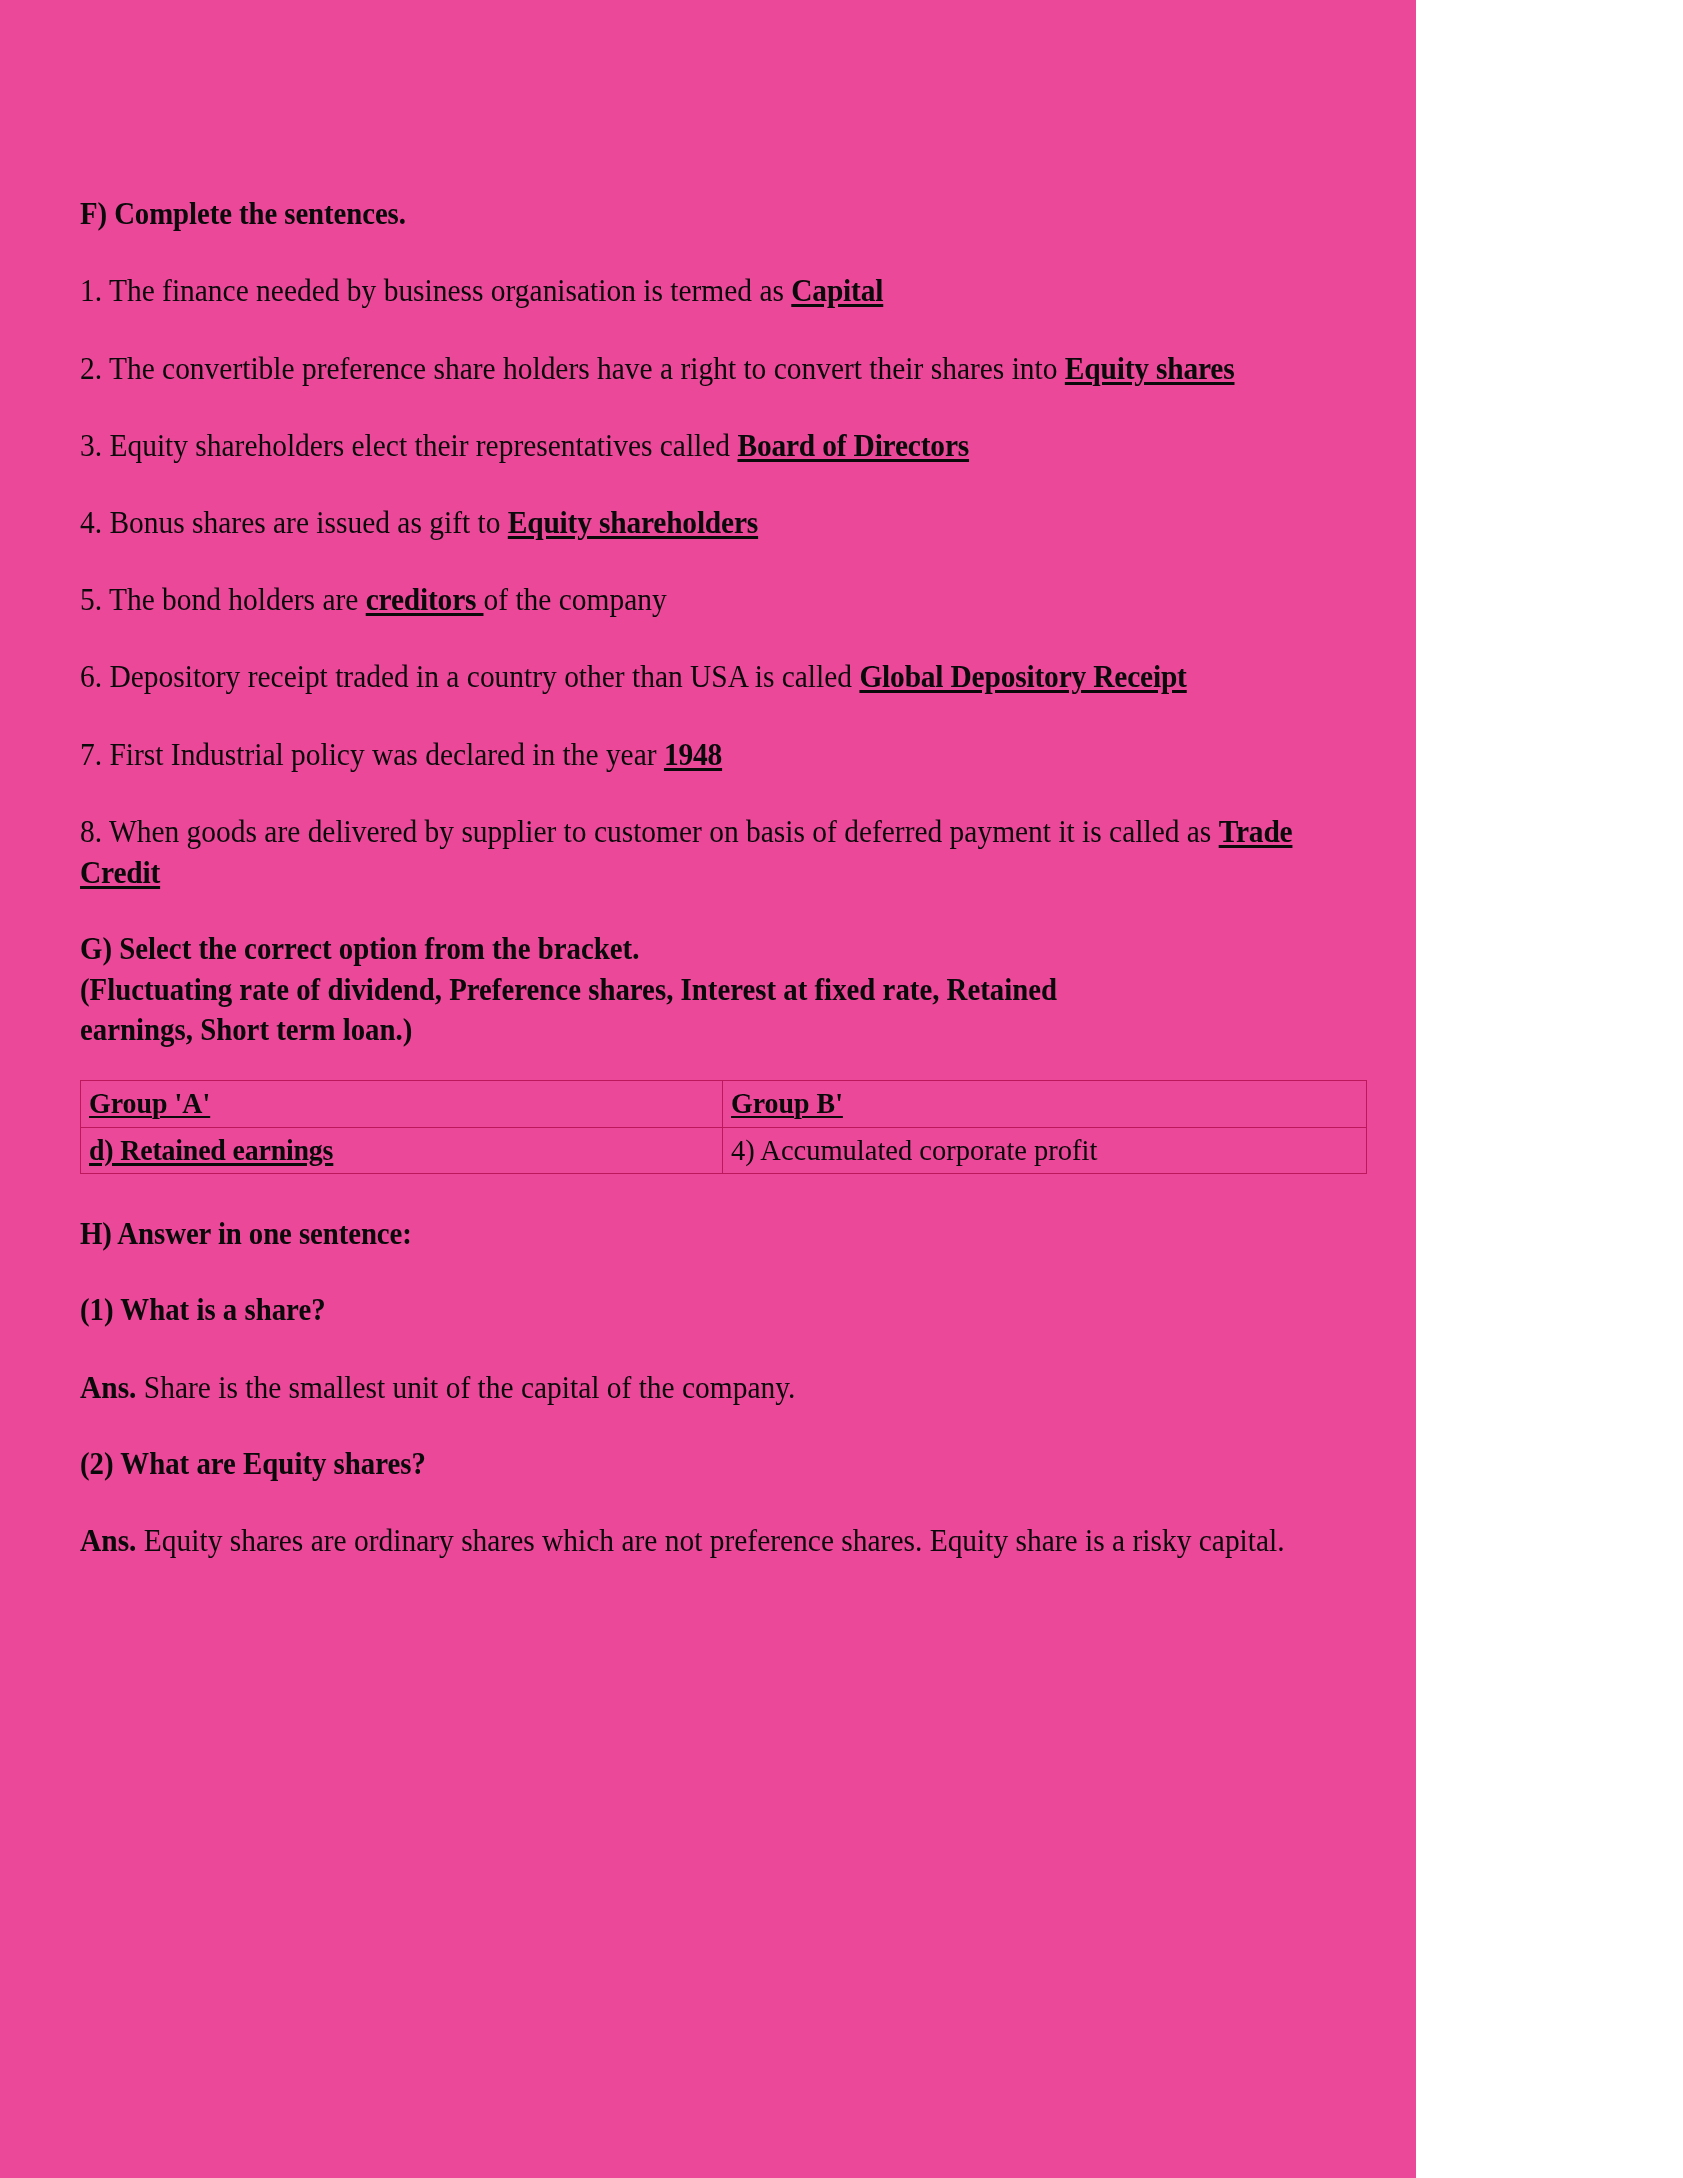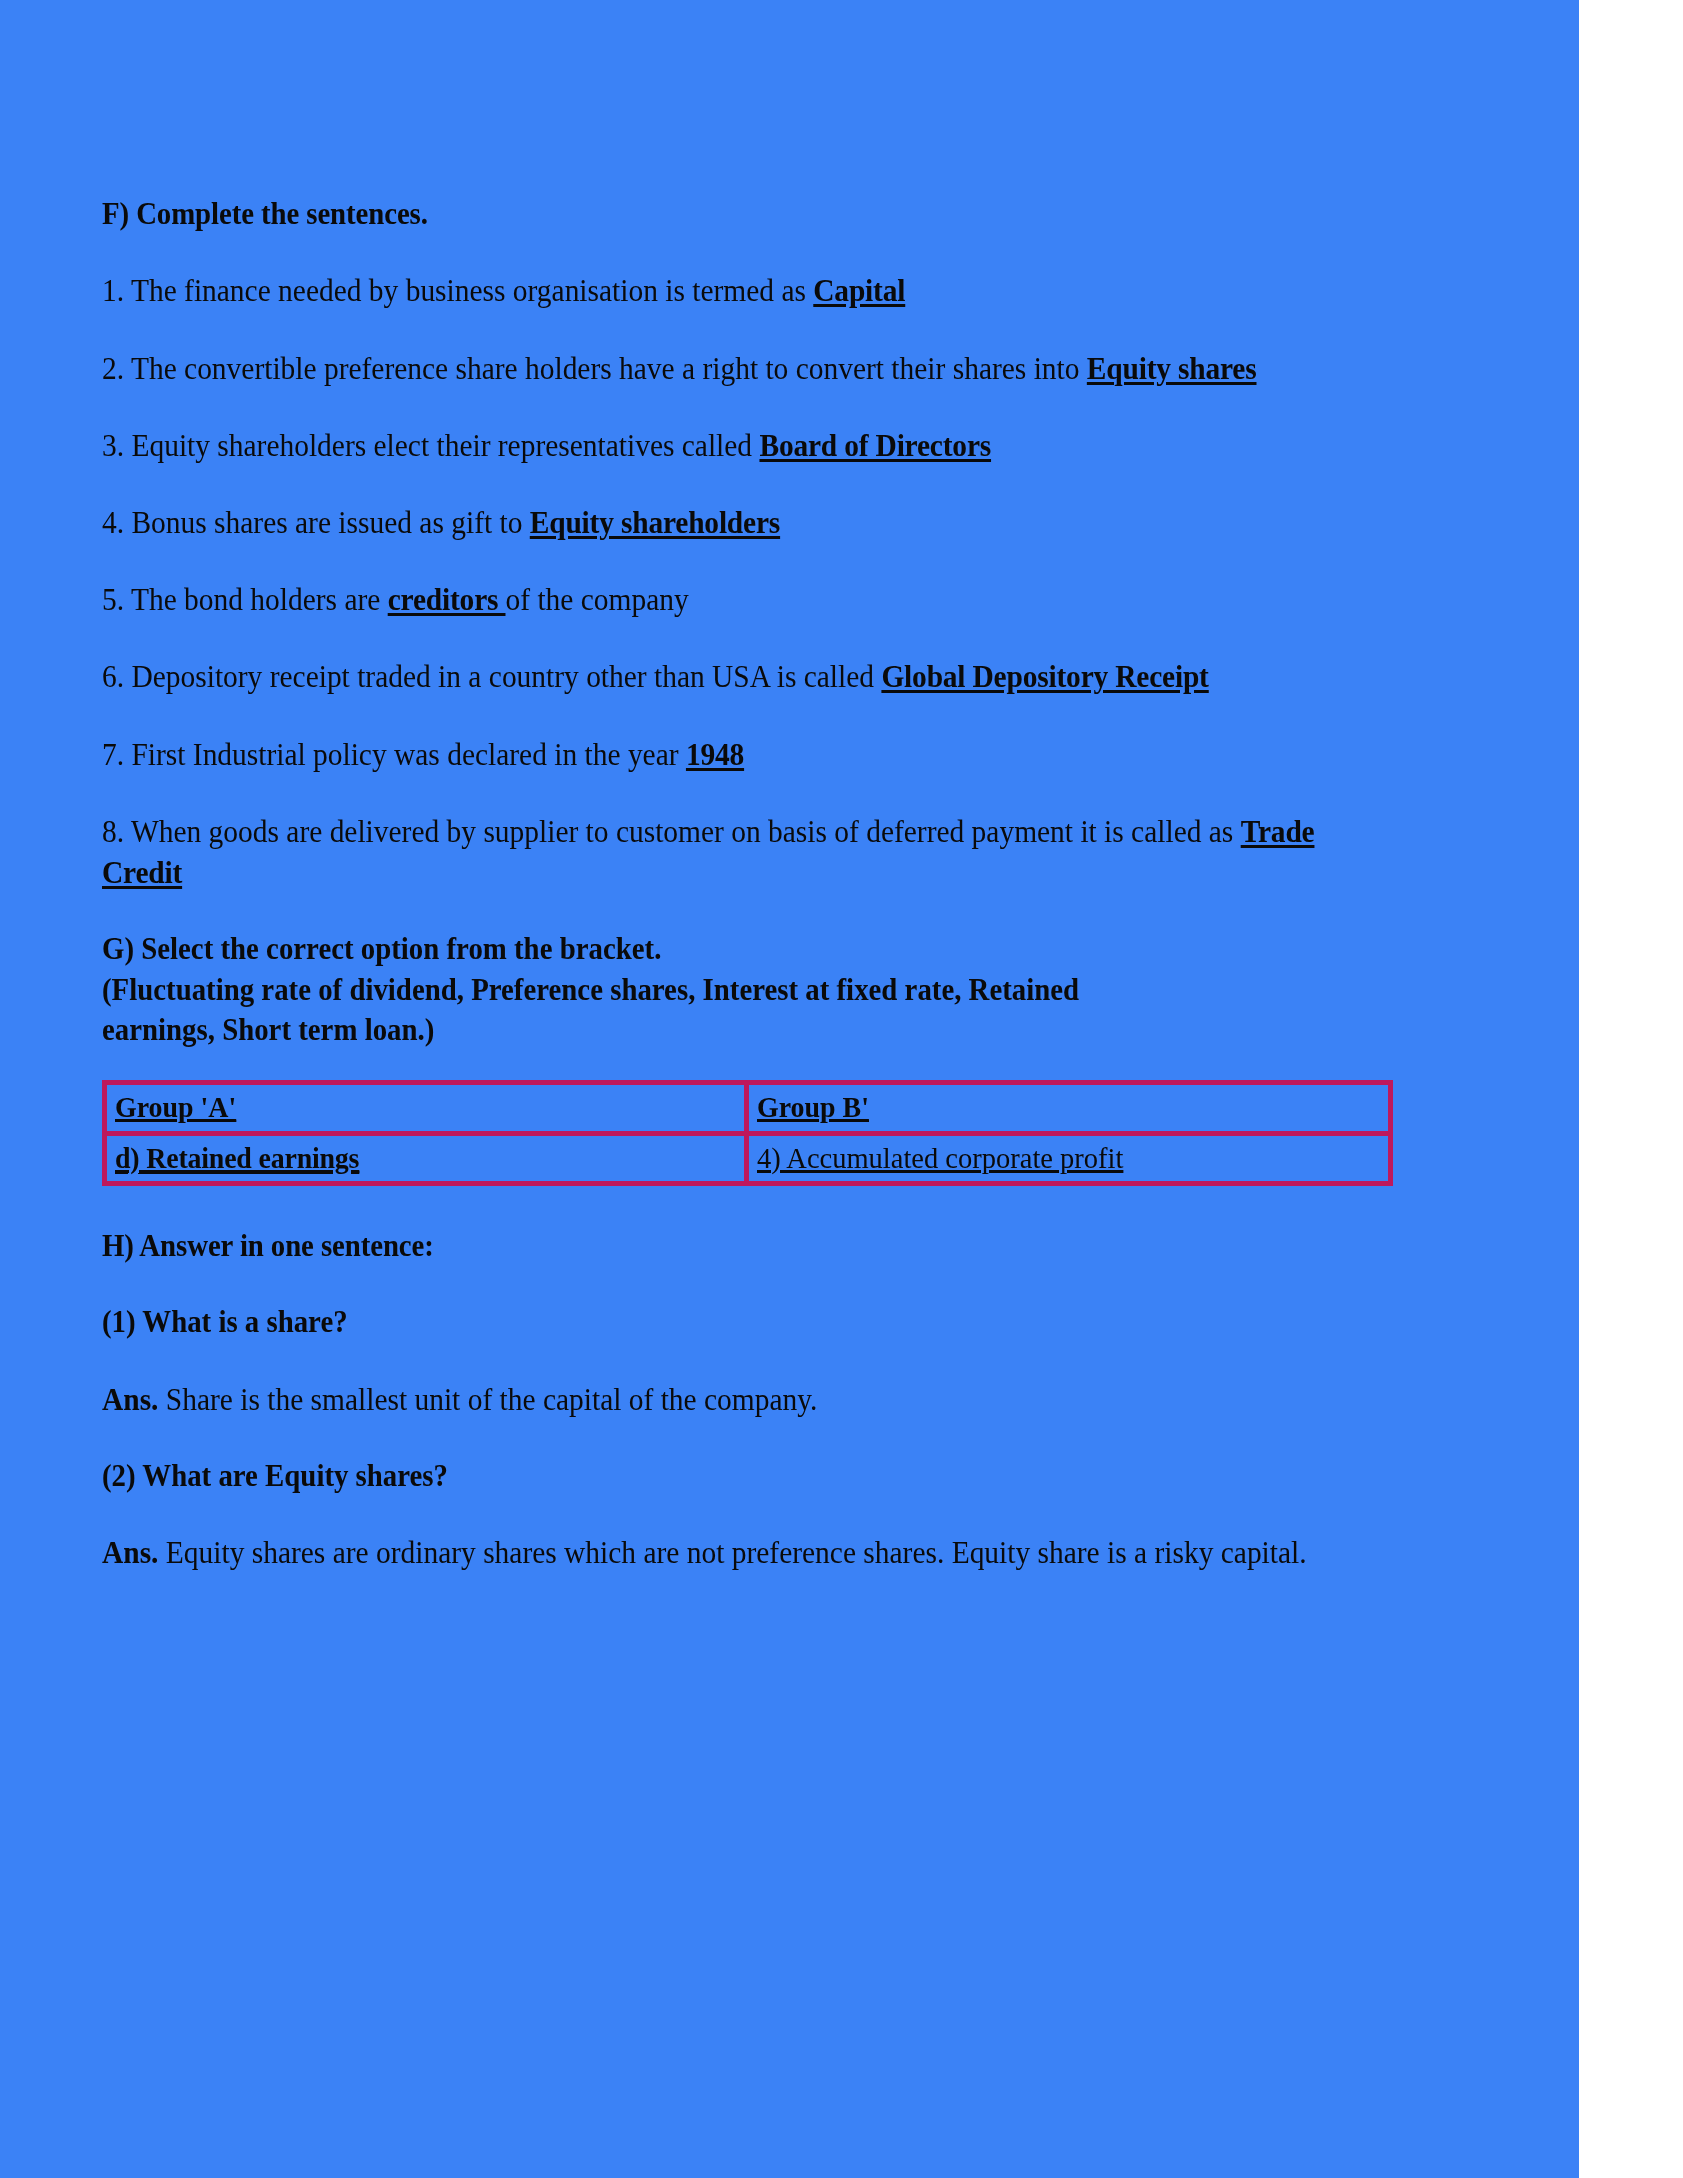--- a/index.html
+++ b/index.html
@@ -9,25 +9,25 @@
   }
   body {
     width: 1683px;
     height: 2178px;
     font-family: "Liberation Serif", "DejaVu Serif", serif;
     color: #0a0a0a;
     overflow: hidden;
   }
   .page {
     position: relative;
-    width: 1579px;
+    width: 1416px;
     height: 2178px;
-    background: #3b82f6;
+    background: #ec4899;
     box-sizing: border-box;
-    padding: 194px 198px 0 102px;
+    padding: 194px 198px 0 80px;
   }
   .doc {
     width: 1287px;
   }
 
   
   .section-head {
     font-weight: bold;
     font-size: 31px;
     line-height: 1.30;
@@ -87,28 +87,27 @@
   .bracket-block .l2 { display: block; }
 
   
   .match-table {
     border-collapse: collapse;
     width: 1285px;
     margin: 0 0 40px 0;
     table-layout: fixed;
   }
   .match-table td {
-    border: 5px solid #be185d;
+    border: 1px solid #be185d;
     padding: 4px 8px 6px 8px;
     font-size: 30px;
     line-height: 1.18;
     vertical-align: middle;
     height: 40px;
     box-sizing: border-box;
-    text-decoration: underline;
   }
   .match-table td .cell-in {
     display: block;
     transform: scaleX(0.95);
     transform-origin: left center;
   }
   .match-table .col-a { width: 642px; }
   .match-table .col-b { width: 644px; }
   .match-table td.hdr .cell-in {
     font-weight: bold;

